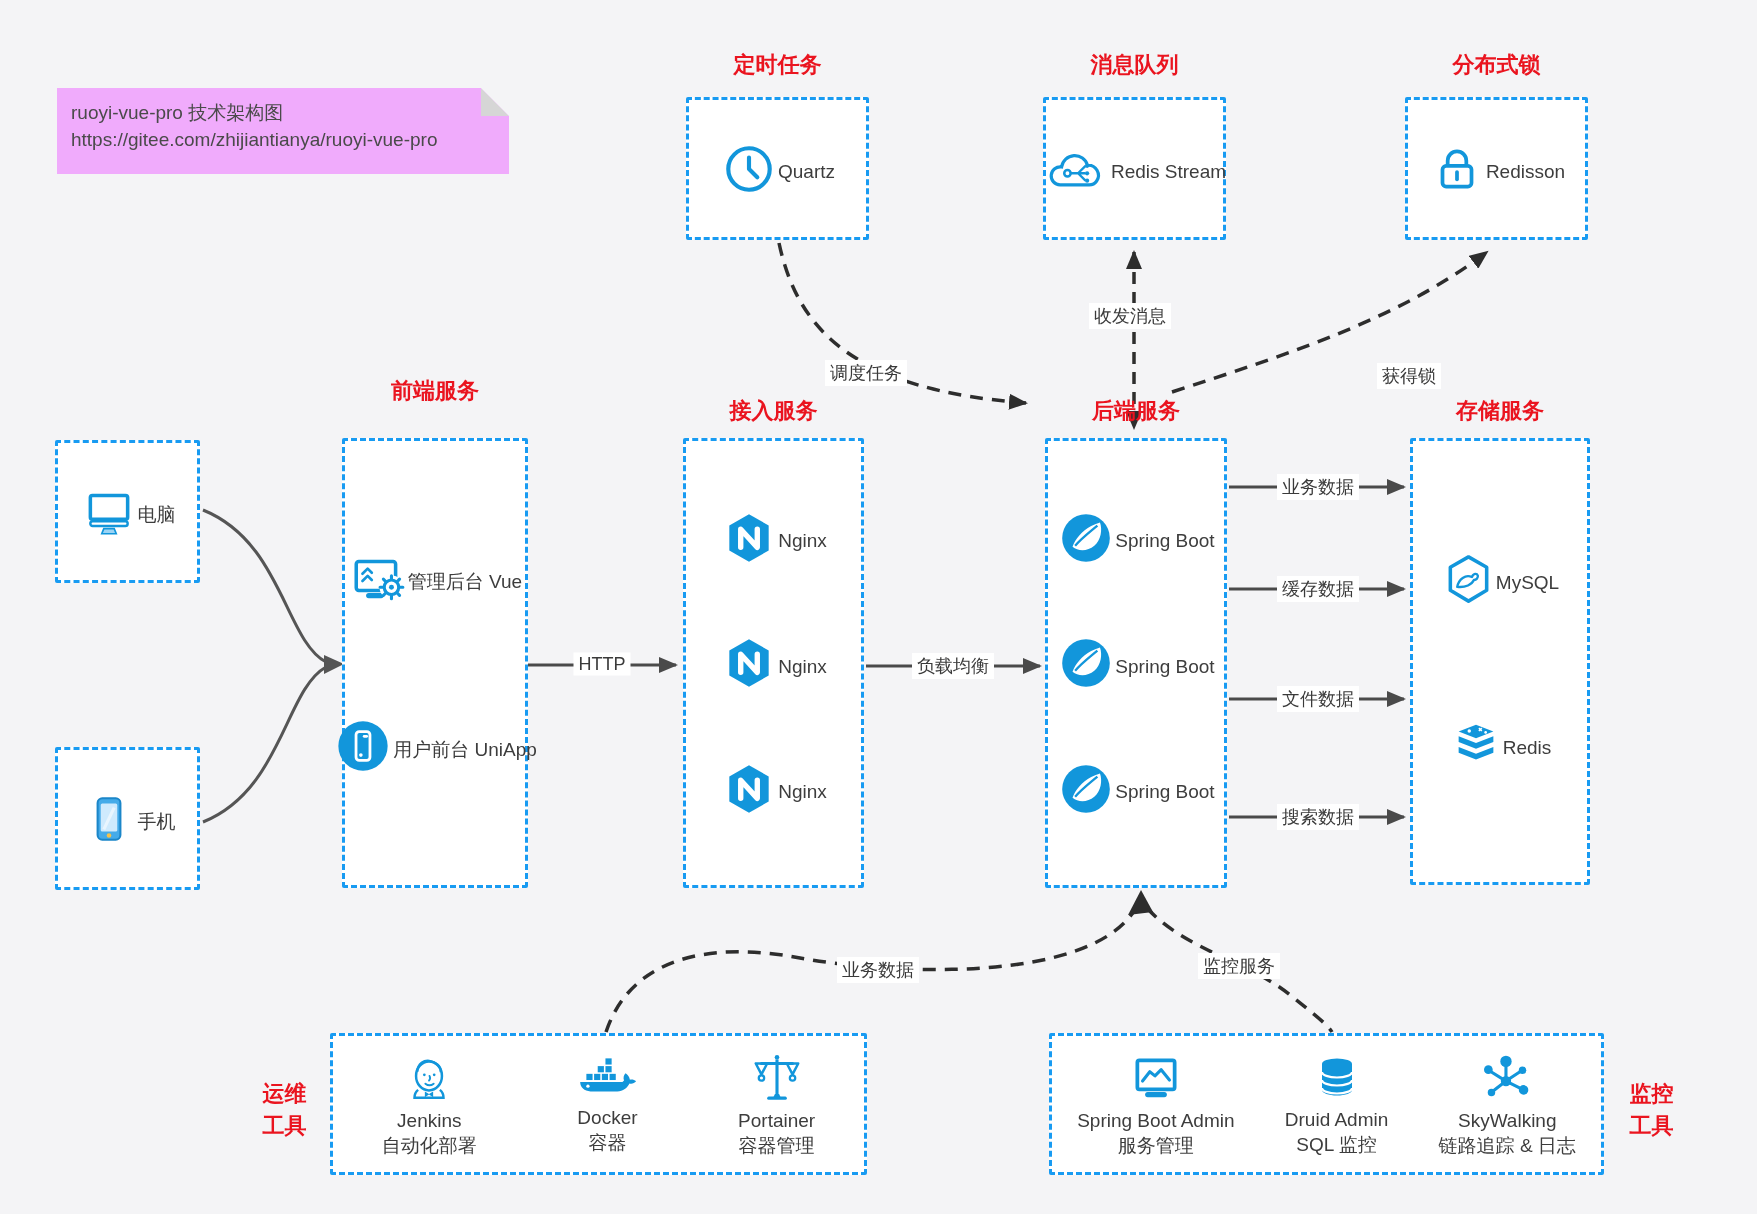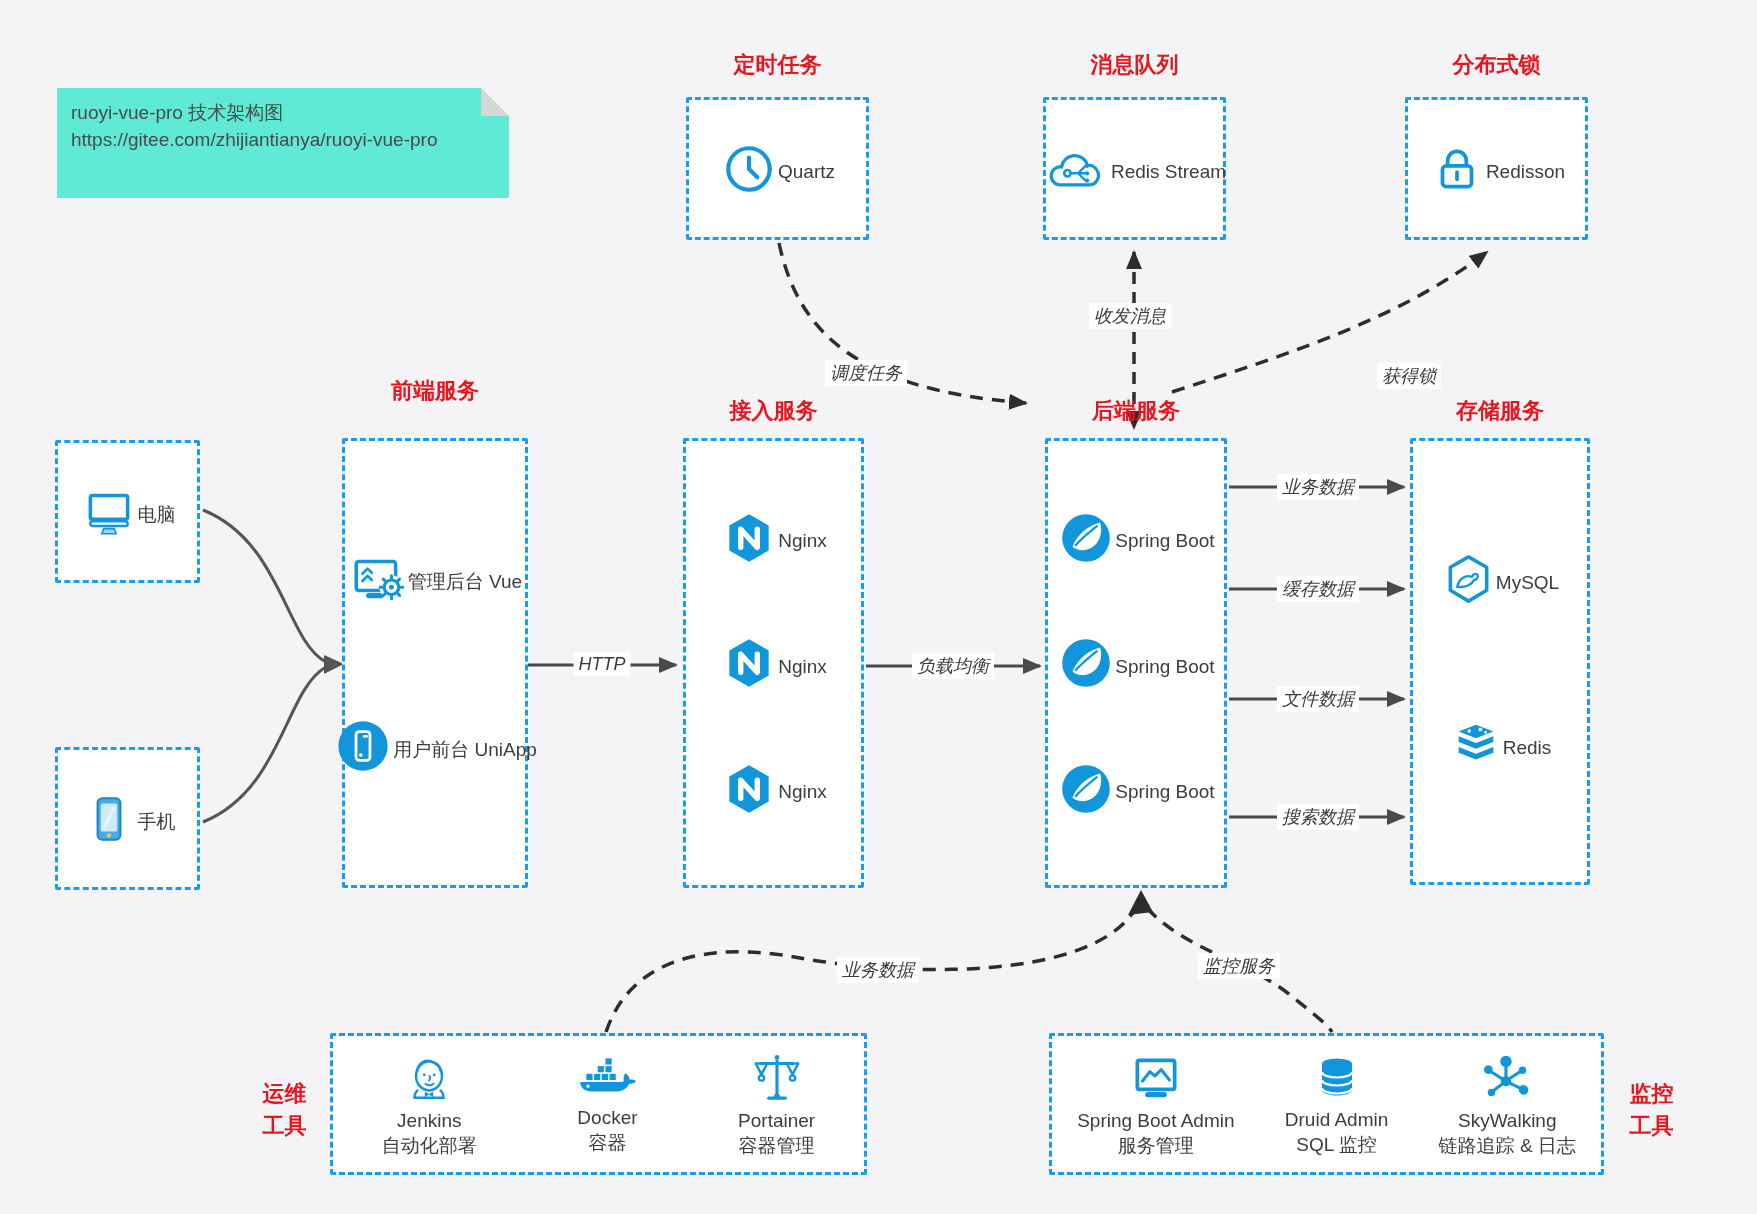--- a/index.html
+++ b/index.html
@@ -8,24 +8,24 @@
   svg{display:block;}
   .edges{position:absolute;left:0;top:0;pointer-events:none;}
   .dbox{position:absolute;border:3px dashed #189bf2;background:#fff;border-radius:2px;box-sizing:border-box;
         display:flex;flex-direction:column;align-items:center;justify-content:space-evenly;}
   .hbox{flex-direction:row;justify-content:space-around;}
   .item{display:flex;flex-direction:row;align-items:center;}
   .ilabel{font-size:19px;color:#3d3d3d;margin-top:7px;white-space:nowrap;}
   .gtitle{position:absolute;text-align:center;color:#ea141f;font-weight:bold;font-size:22px;white-space:nowrap;}
   .side-label{position:absolute;color:#ea141f;font-weight:bold;font-size:22px;line-height:1.45;text-align:center;}
   .elabel{position:absolute;transform:translate(-50%,-50%);background:#fff;padding:1px 5px;font-size:18px;
-          color:#3a3a3a;white-space:nowrap;font-style:italic;}
+          color:#3a3a3a;white-space:nowrap;}
   .bitem{display:flex;flex-direction:column;align-items:center;text-align:center;}
   .bname,.bdesc{font-size:19px;color:#3d3d3d;line-height:1.32;white-space:nowrap;}
-  .note{position:absolute;left:57px;top:88px;width:452px;height:110px;background:#5eead4;box-sizing:border-box;
+  .note{position:absolute;left:57px;top:88px;width:452px;height:86px;background:#f0abfc;box-sizing:border-box;
         padding:12px 0 0 14px;font-size:19px;line-height:1.4;color:#4a4a4a;}
   .note .fold{position:absolute;top:0;right:0;}
   .ic{flex:none;}
 </style>
 </head>
 <body>
 
 <div class="canvas">
 
   <svg class="edges" width="1757" height="1214" viewBox="0 0 1757 1214">

